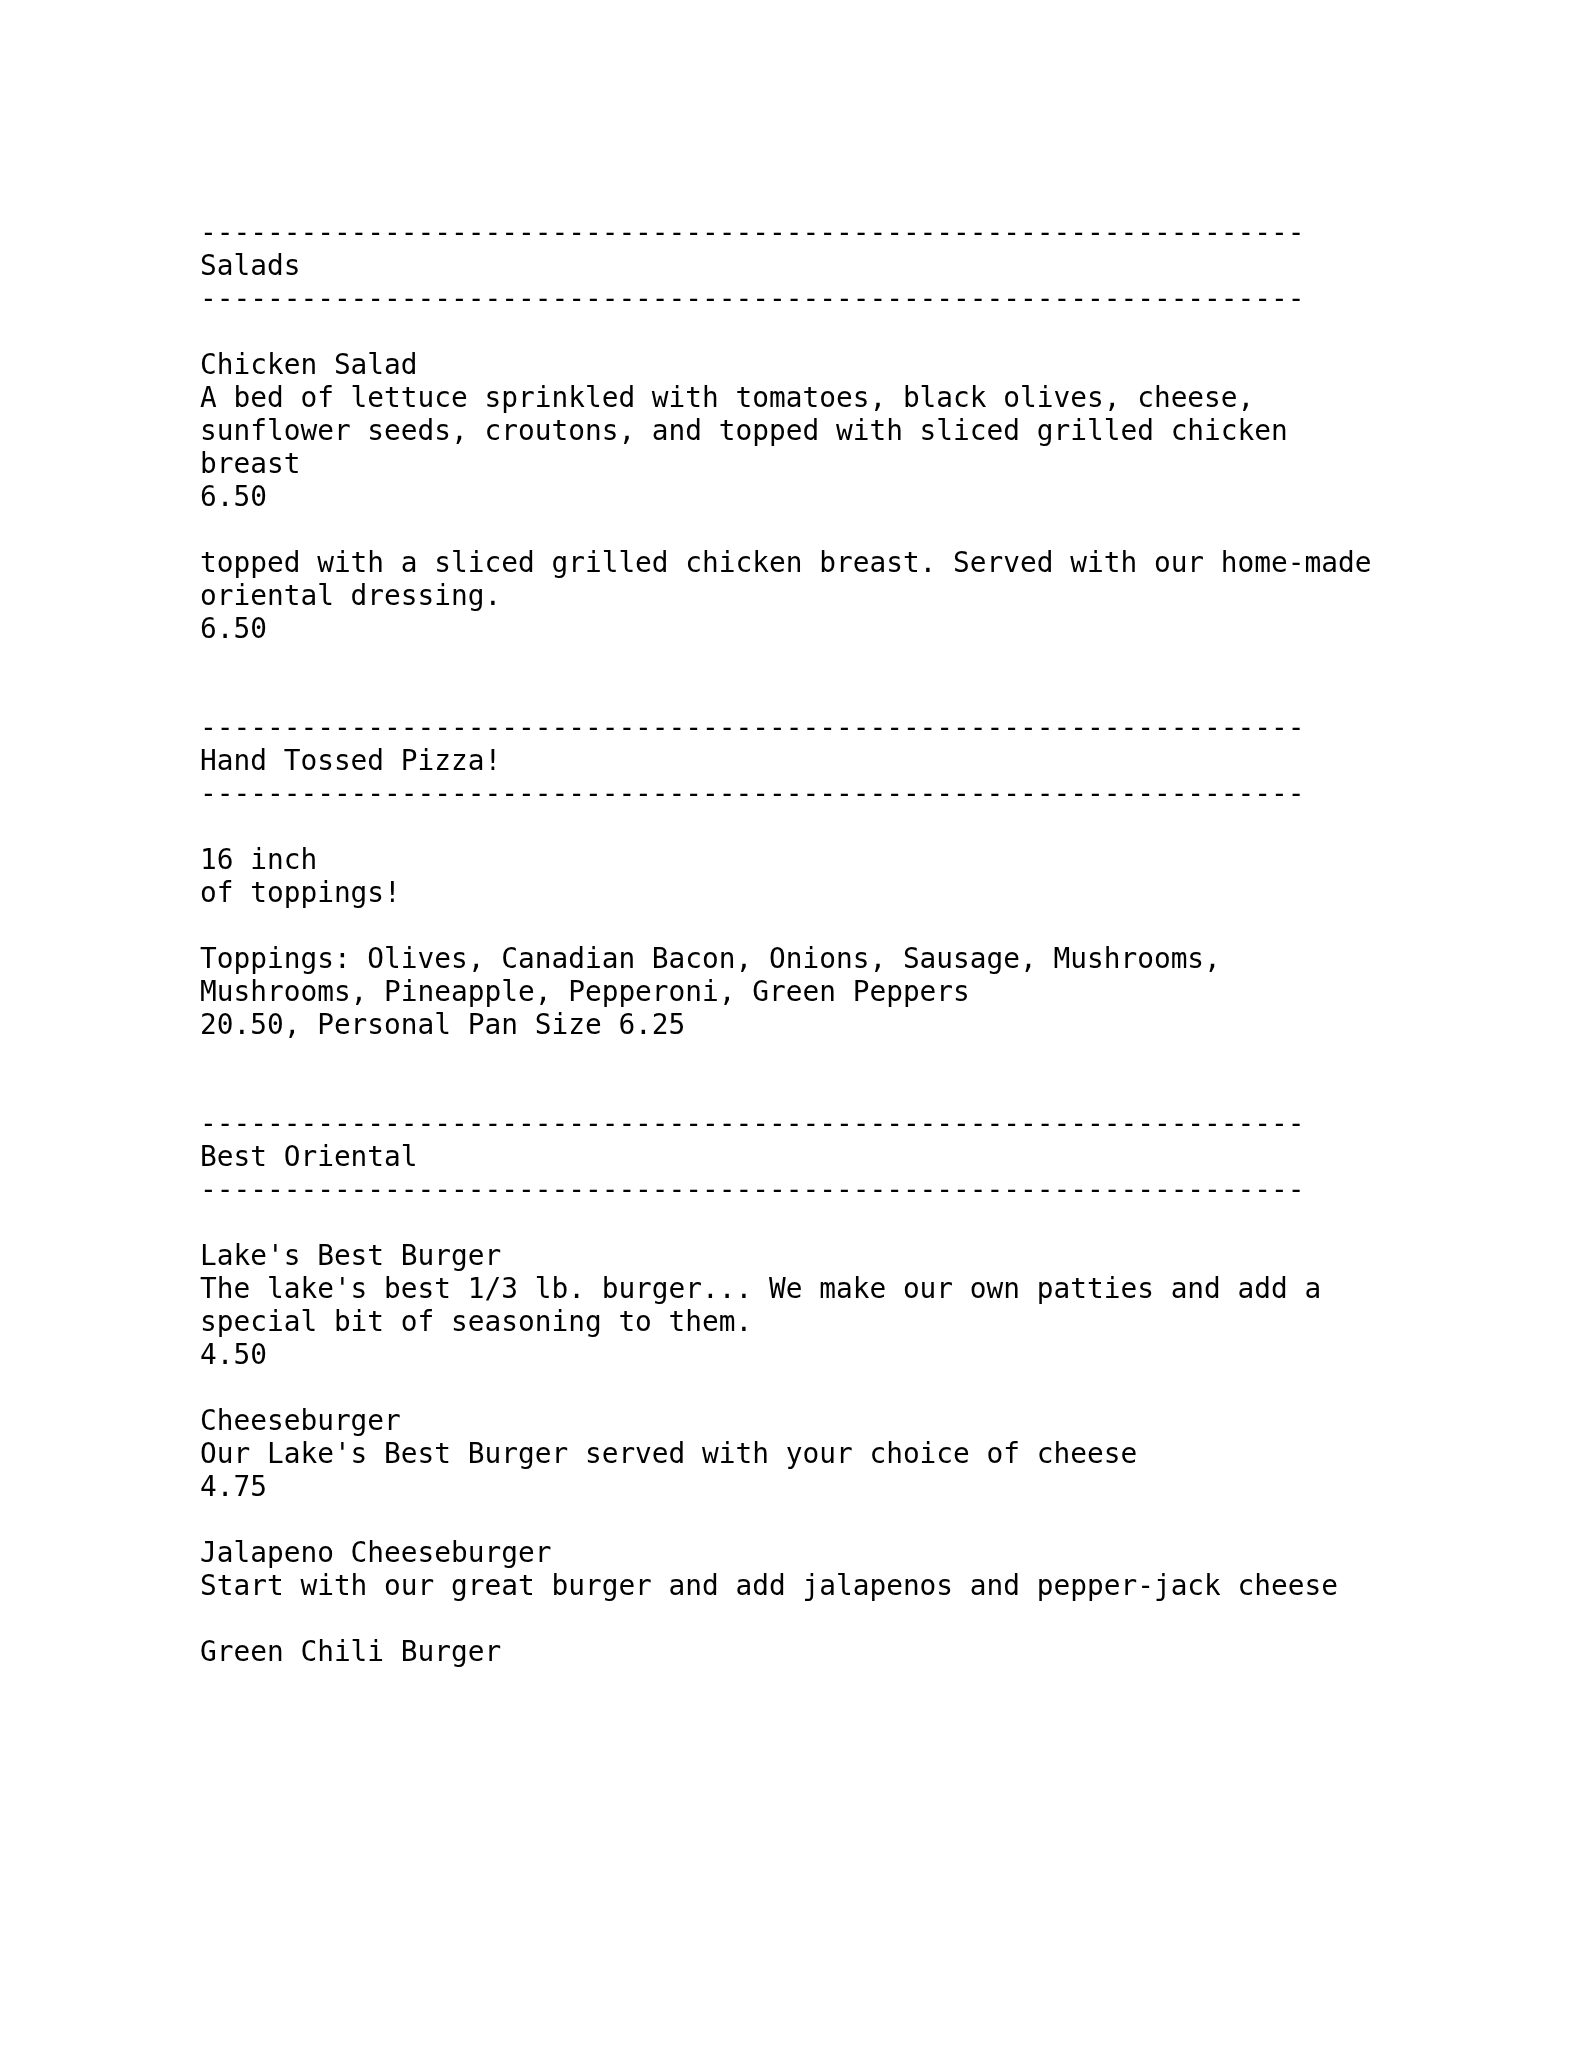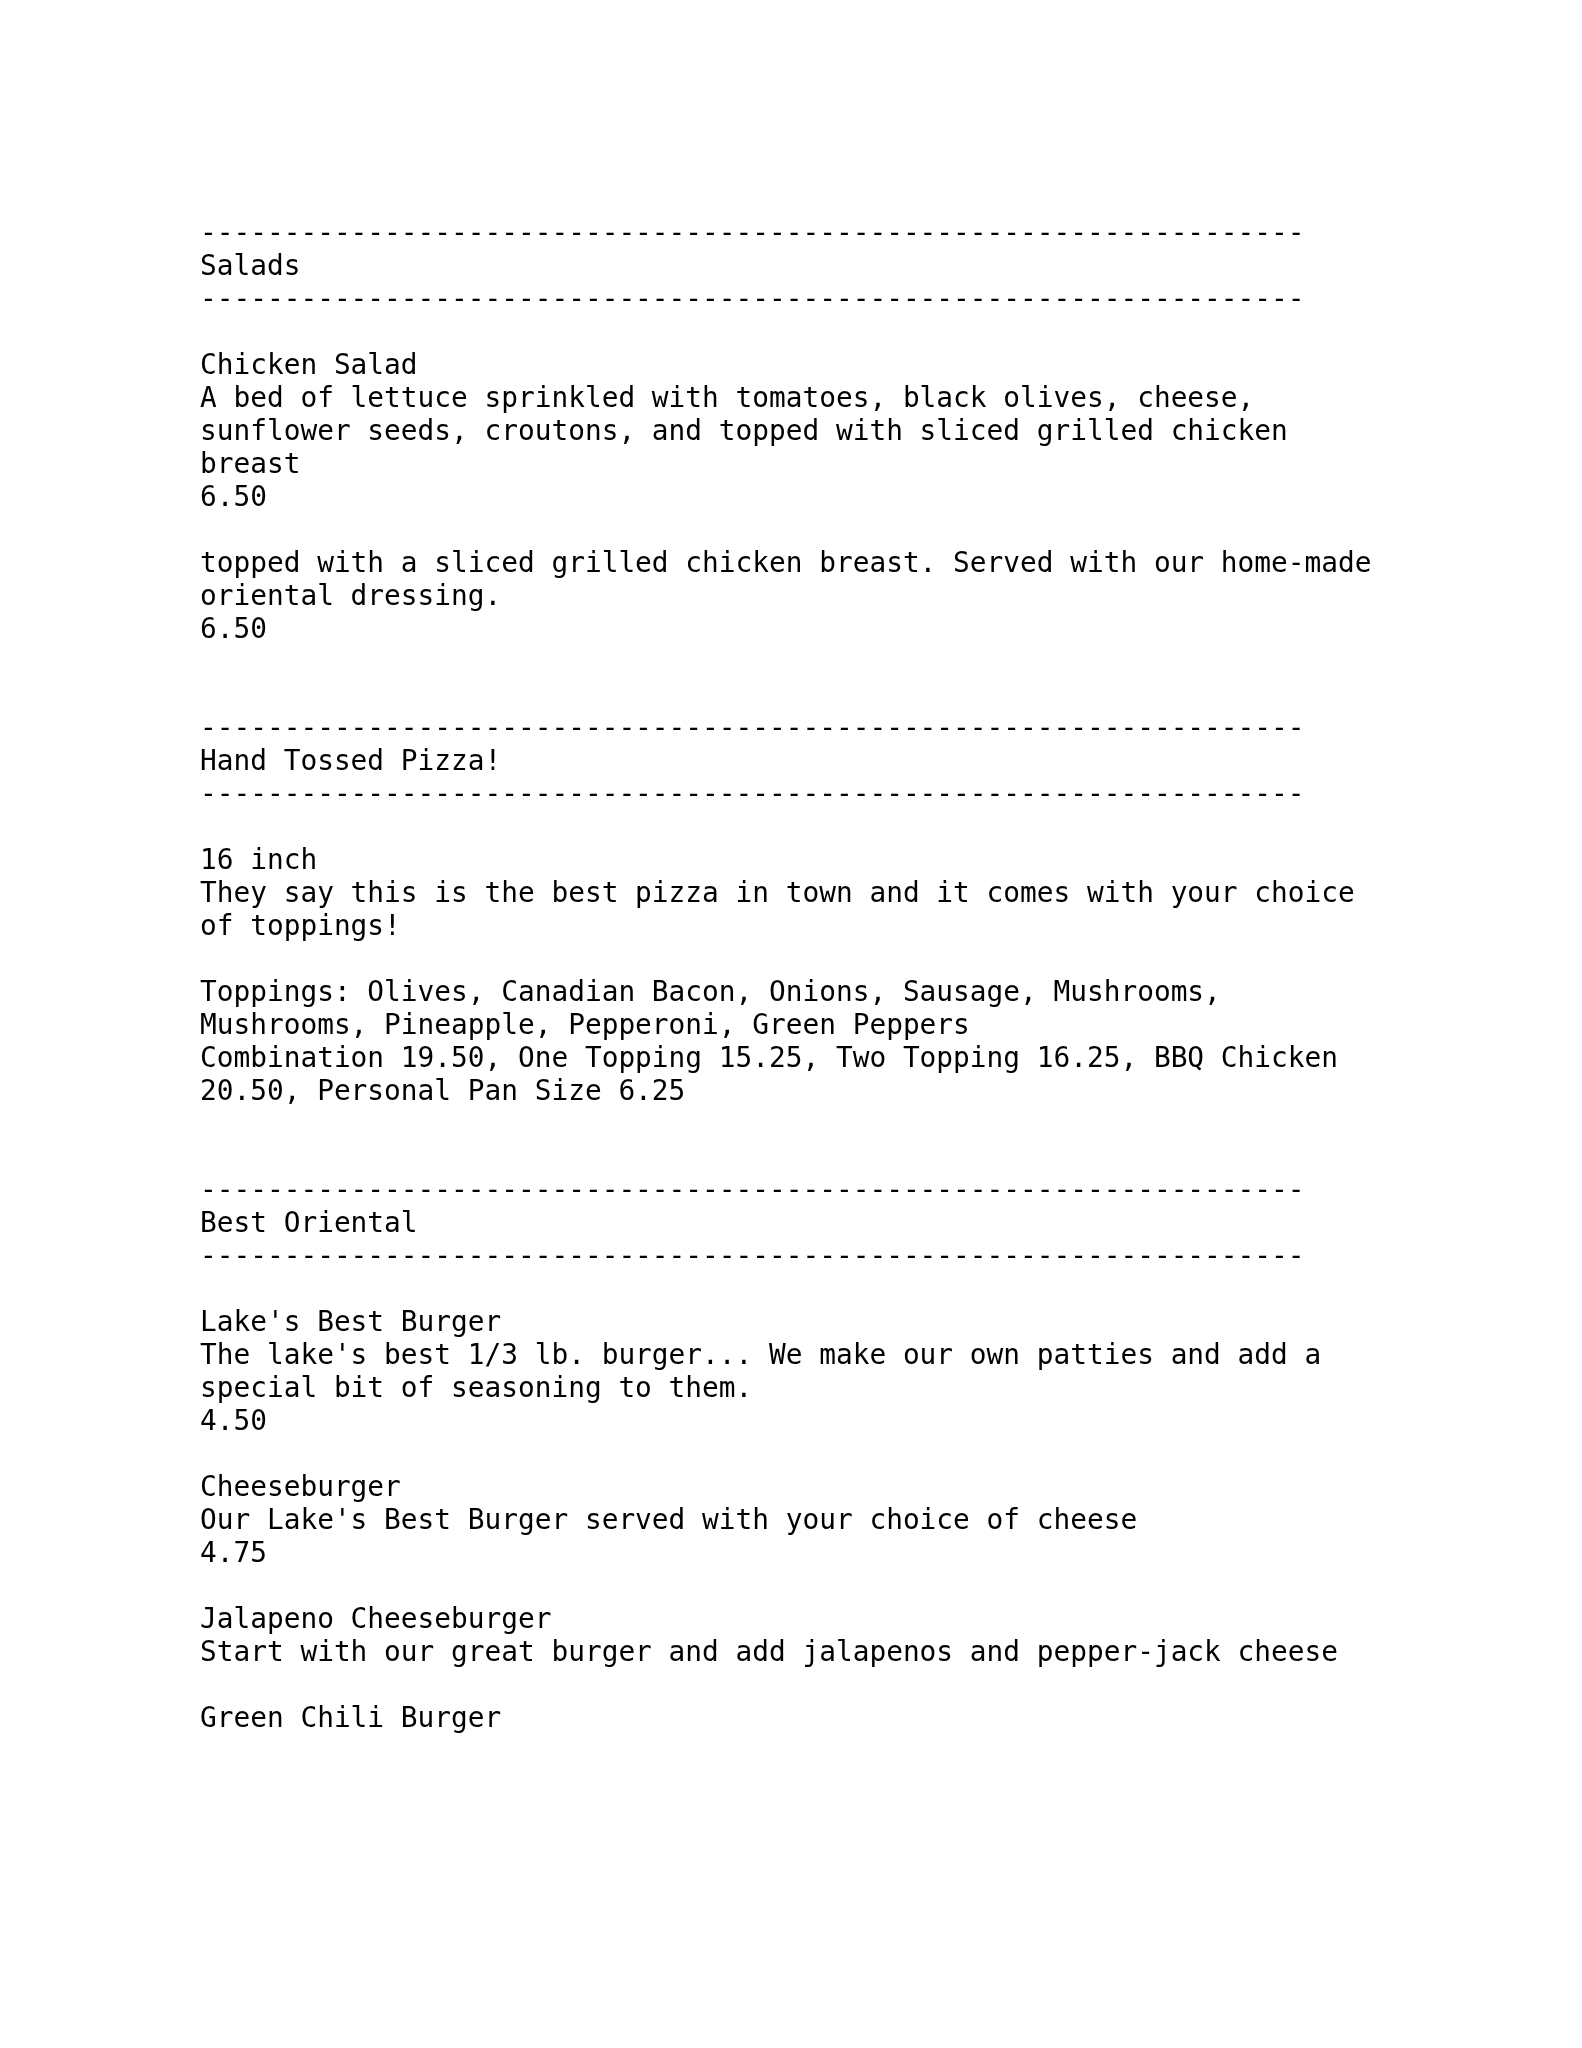--- a/index.html
+++ b/index.html
@@ -47,26 +47,24 @@
       <div class="line">topped with a sliced grilled chicken breast. Served with our home-made</div>
       <div class="line">oriental dressing.</div>
       <div class="line">6.50</div>
       <div class="line"></div>
       <div class="line"></div>
       <div class="line">------------------------------------------------------------------</div>
       <div class="line">Hand Tossed Pizza!</div>
       <div class="line">------------------------------------------------------------------</div>
       <div class="line"></div>
       <div class="line">16 inch</div>
-      <div class="line">They say this is the best pizza in town and it comes with your choice</div>
       <div class="line">of toppings!</div>
       <div class="line"></div>
       <div class="line">Toppings: Olives, Canadian Bacon, Onions, Sausage, Mushrooms,</div>
       <div class="line">Mushrooms, Pineapple, Pepperoni, Green Peppers</div>
-      <div class="line">Combination 19.50, One Topping 15.25, Two Topping 16.25, BBQ Chicken</div>
       <div class="line">20.50, Personal Pan Size 6.25</div>
       <div class="line"></div>
       <div class="line"></div>
       <div class="line">------------------------------------------------------------------</div>
       <div class="line">Best Oriental</div>
       <div class="line">------------------------------------------------------------------</div>
       <div class="line"></div>
       <div class="line">Lake's Best Burger</div>
       <div class="line">The lake's best 1/3 lb. burger... We make our own patties and add a</div>
       <div class="line">special bit of seasoning to them.</div>

